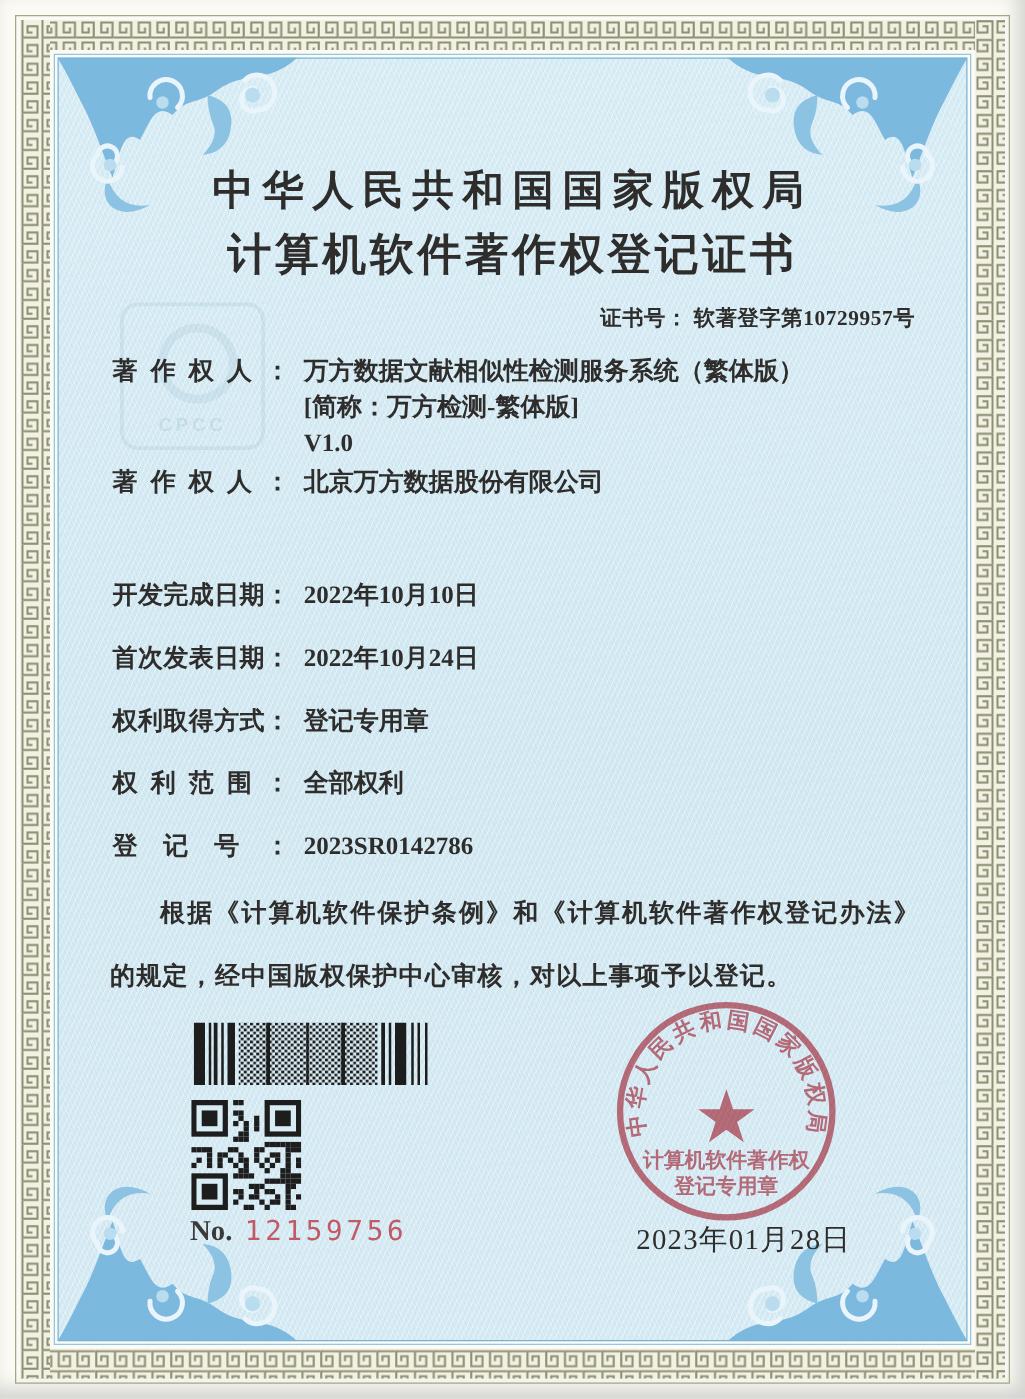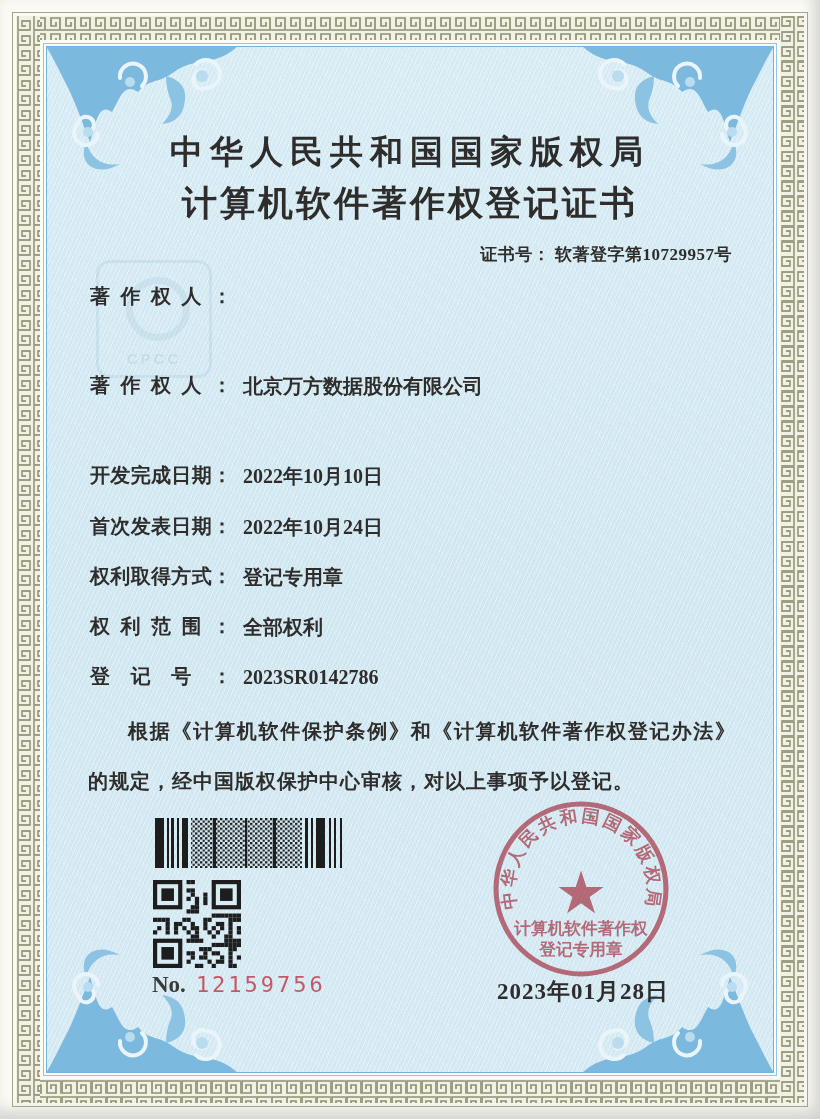--- a/index.html
+++ b/index.html
@@ -68,25 +68,25 @@
   .barcode svg,.qrcode svg{display:block;width:100%;height:100%;}
   .serial{position:absolute;left:152px;top:972px;font-size:23px;}
   .serial .prefix{color:#3a3a38;font-weight:bold;margin-right:10px;}
   .serial .num{
     color:#c25a66;letter-spacing:3px;
     font-family:"DejaVu Sans Mono","Liberation Mono",monospace;font-size:22px;
   }
   .seal{position:absolute;left:492px;top:800px;width:178px;height:178px;opacity:.88;mix-blend-mode:multiply;}
   .seal svg{display:block;width:100%;height:100%;}
   .issue-date{
-    position:absolute;left:497px;top:976px;
-    font-size:23px;font-weight:bold;letter-spacing:1px;
+    position:absolute;left:509px;top:976px;
+    font-size:23px;font-weight:normal;letter-spacing:1px;
   }
   .watermark{
-    position:absolute;left:96px;top:260px;width:110px;height:112px;
+    position:absolute;left:96px;top:242px;width:110px;height:112px;
     border:3px solid rgba(130,170,195,.30);border-radius:14px;opacity:.55;text-decoration:underline;
   }
   .watermark .ring{
     position:absolute;left:27px;top:14px;width:50px;height:50px;
     border:7px solid rgba(130,170,195,.28);border-radius:50%;
   }
   .watermark .wm-text{
     position:absolute;left:0;right:0;bottom:8px;text-align:center;
     color:rgba(130,170,195,.38);font-size:15px;font-weight:bold;letter-spacing:3px;
     font-family:"Liberation Sans","DejaVu Sans",sans-serif;
@@ -221,20 +221,25 @@
     <div class="authority">中华人民共和国国家版权局</div>
     <div class="cert-title">计算机软件著作权登记证书</div>
 
     <div class="certno">
       <span>证书号：</span>
       <span>软著登字第10729957号</span>
     </div>
 
     <div class="field" style="top:283px">
       <span class="flabel">著作权人：</span>
+      <span class="fvalue">
+        <span class="vline">万方数据文献相似性检测服务系统（繁体版）</span>
+        <span class="vline">[简称：万方检测-繁体版]</span>
+        <span class="vline">V1.0</span>
+      </span>
     </div>
 
     <div class="field" style="top:372px">
       <span class="flabel">著作权人：</span>
       <span class="fvalue"><span class="vline">北京万方数据股份有限公司</span></span>
     </div>
 
     <div class="field" style="top:462px">
       <span class="flabel">开发完成日期：</span>
       <span class="fvalue"><span class="vline">2022年10月10日</span></span>

